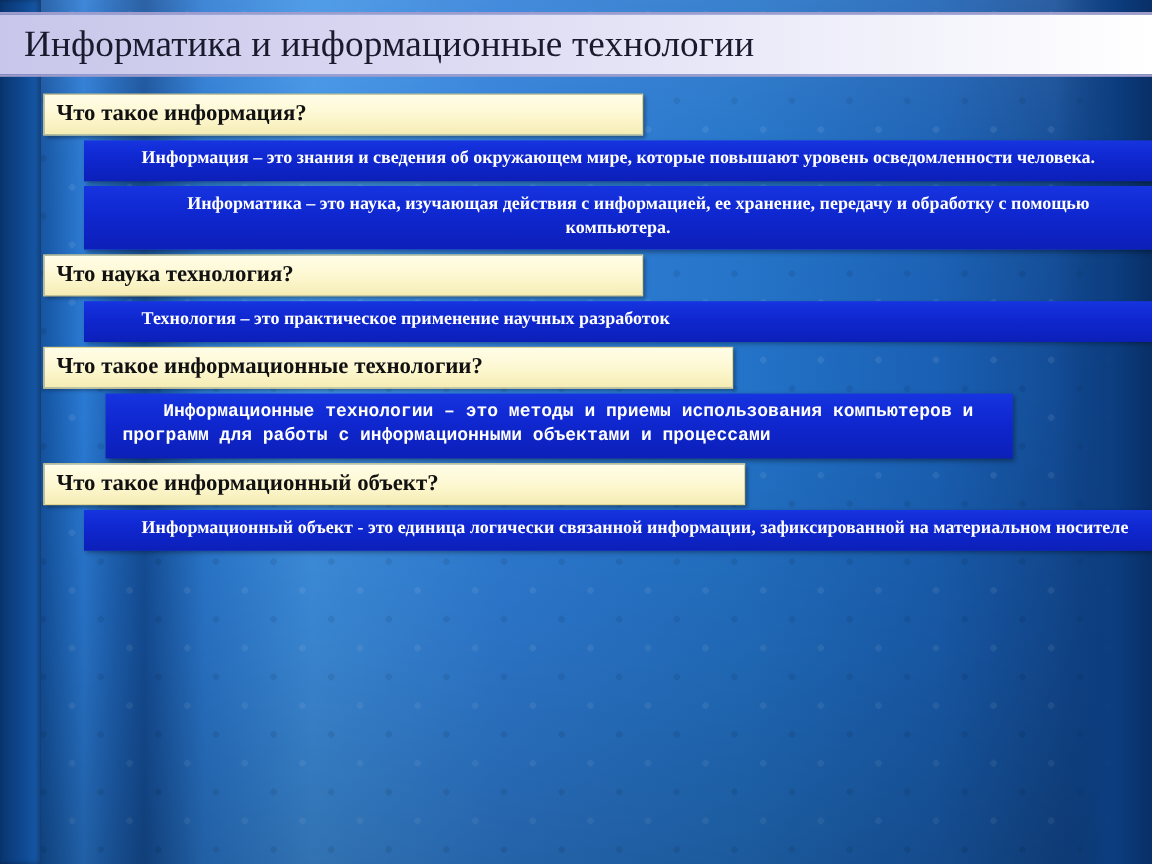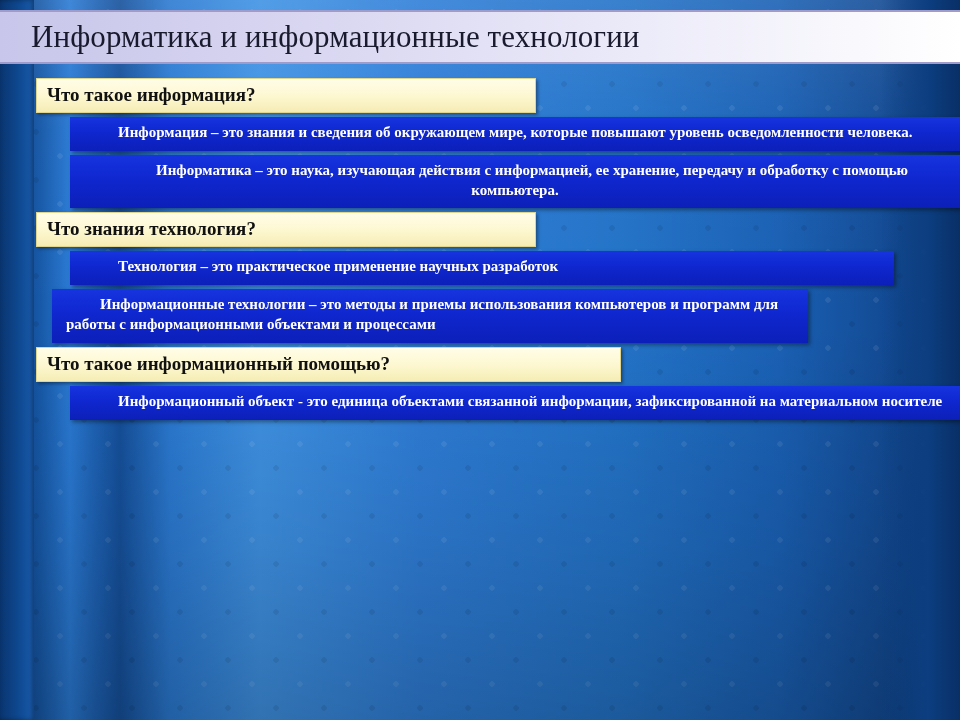--- a/index.html
+++ b/index.html
@@ -76,21 +76,21 @@
     border-top: 2px solid #9f9ccc;
     border-bottom: 2px solid #9f9ccc;
     display: flex;
     align-items: center;
     box-sizing: border-box;
   }
   .title-text {
     font-family: "Liberation Serif", serif;
     font-size: 31px;
     color: #1a1a2e;
-    padding-left: 31px;
+    padding-left: 20px;
     white-space: nowrap;
     letter-spacing: 0.1px;
   }
 
   
   .content {
     position: absolute;
     left: 0;
     top: 78px;
     width: 960px;
@@ -145,27 +145,28 @@
     <div class="row">
       <div class="q-box" style="width:500px; margin-left:0; margin-top:0;">Что такое информация?</div>
       <div class="a-box" style="width:890px; margin-left:34px; margin-top:4px;">Информация – это знания и сведения об окружающем мире, которые повышают уровень осведомленности человека.</div>
     </div>
 
     <div class="row">
       <div class="a-box" style="width:890px; margin-left:34px; margin-top:4px;text-align:center;">Информатика – это наука, изучающая действия с информацией, ее хранение, передачу и обработку с помощью компьютера.</div>
     </div>
 
     <div class="row">
-      <div class="q-box" style="width:500px; margin-left:0; margin-top:4px;">Что знания технология?</div>
-      <div class="a-box" style="width:824px; margin-left:34px; margin-top:4px;">Технология – это практическое применение научных разработок</div>
+      <div class="q-box" style="width:500px; margin-left:0; margin-top:4px;">Что наука технология?</div>
+      <div class="a-box" style="width:890px; margin-left:34px; margin-top:4px;">Технология – это практическое применение научных разработок</div>
     </div>
 
     <div class="row">
-      <div class="a-box" style="width:756px; margin-left:16px; margin-top:4px;">Информационные технологии – это методы и приемы использования компьютеров и программ для работы с информационными объектами и процессами</div>
+      <div class="q-box" style="width:575px; margin-left:0; margin-top:4px;">Что такое информационные технологии?</div>
+      <div class="a-box" style="width:756px; margin-left:52px; margin-top:4px;font-family:Liberation Mono, monospace;">Информационные технологии – это методы и приемы использования компьютеров и программ для работы с информационными объектами и процессами</div>
     </div>
 
     <div class="row">
-      <div class="q-box" style="width:585px; margin-left:0; margin-top:4px;">Что такое информационный помощью?</div>
-      <div class="a-box" style="width:890px; margin-left:34px; margin-top:4px;">Информационный объект  - это единица объектами связанной информации, зафиксированной на  материальном носителе</div>
+      <div class="q-box" style="width:585px; margin-left:0; margin-top:4px;">Что такое информационный объект?</div>
+      <div class="a-box" style="width:890px; margin-left:34px; margin-top:4px;">Информационный объект  - это единица логически связанной информации, зафиксированной на  материальном носителе</div>
     </div>
 
   </div>
 </div>
 
 </body></html>

